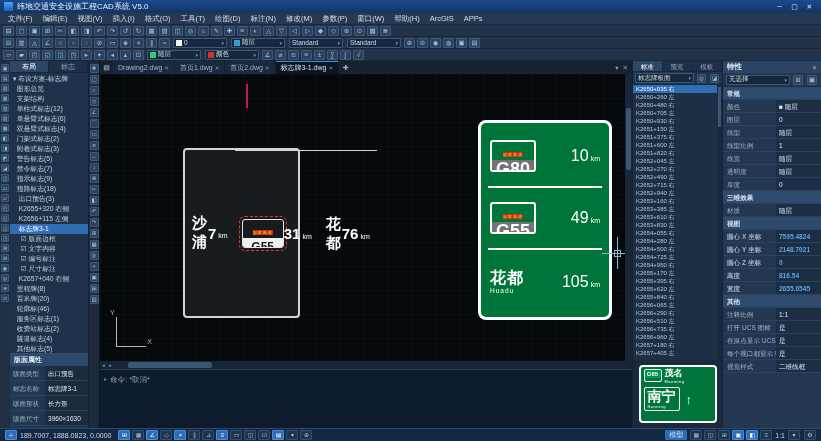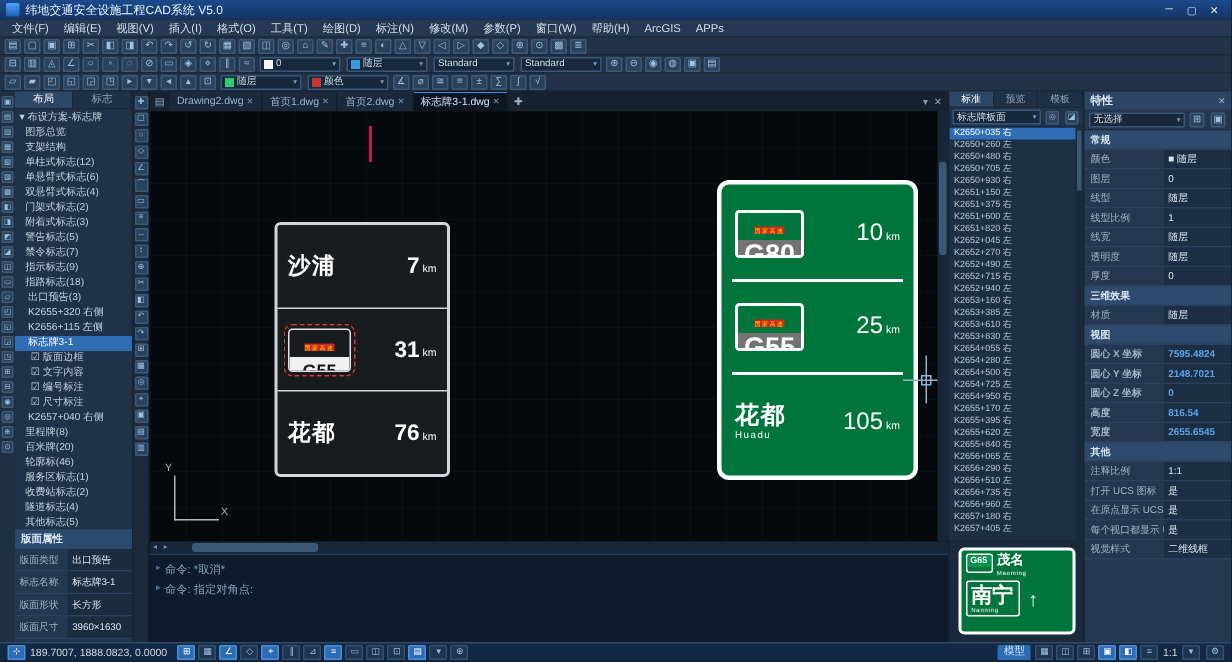--- a/index.html
+++ b/index.html
@@ -64,21 +64,21 @@
 .ch-h{position:absolute;left:502px;top:179px;width:32px;height:1px;background:#8fb3cf}
 .ch-v{position:absolute;left:517px;top:163px;width:1px;height:32px;background:#8fb3cf}
 .pickbox{position:absolute;left:514px;top:176px;width:7px;height:7px;border:1px solid #8fb3cf}
 .ucs{position:absolute;left:10px;bottom:8px;width:40px;height:40px}
 .ucs .ax-y{position:absolute;left:6px;bottom:6px;width:1px;height:30px;background:#aeb9c4}
 .ucs .ax-x{position:absolute;left:6px;bottom:6px;width:30px;height:1px;background:#aeb9c4}
 .ucs .lab{position:absolute;color:#aeb9c4;font-size:7px}
 .ucs .ly{left:0px;top:-4px}.ucs .lx{right:-2px;bottom:8px}
 
 
-.lsign{position:absolute;left:83px;top:74px;width:117px;height:170px;background:#191c1f;border:2px solid #cfd6dc;border-radius:4px;display:flex;flex-direction:column;color:#fff}
+.lsign{position:absolute;left:83px;top:74px;width:117px;height:170px;background:#191c1f;border:2px solid #cfd6dc;border-radius:4px;display:flex;flex-direction:row;color:#fff}
 .lrow{flex:1;display:flex;align-items:center;padding:0 7px}
 .lrow + .lrow{border-top:1px solid #cfd6dc}
 .dest{font-size:15px;font-weight:bold;letter-spacing:1px}
 .spacer{flex:1}
 .num{font-size:15px;font-weight:bold}
 .unit{font-size:7px;margin-left:2px;margin-top:5px}
 .shield{border-radius:3px;overflow:hidden;flex:none;text-align:center}
 .shield .cap{background:#cc2b1d;color:#ffd900;font-size:4px;line-height:8px;letter-spacing:1px;overflow:hidden}
 .shield .code{font-weight:bold}
 .lshield{width:42px;height:29px;border:1px solid #e4e4e4}
@@ -494,21 +494,21 @@
       <span class="rnum">10</span>
       <span class="unit">km</span>
     </div>
     <div class="rdiv"></div>
     <div class="rrow r2">
       <span class="shield rshield">
         <span class="cap">国家高速</span>
         <span class="code" style="display:block">G55</span>
       </span>
       <span class="spacer"></span>
-      <span class="rnum">25</span>
+      <span class="rnum">49</span>
       <span class="unit">km</span>
     </div>
     <div class="rdiv"></div>
     <div class="rrow r3">
       <span class="dest2">
         <span class="cn">花都</span>
         <span class="en">Huadu</span>
       </span>
       <span class="spacer"></span>
       <span class="rnum">105</span>
@@ -539,24 +539,20 @@
 </div>
 
 <div class="abs cmd">
   <div>
 
       <div class="cline">
         <span class="pr">▸</span>
         <span>命令: *取消*</span>
       </div>
 
-      <div class="cline">
-        <span class="pr">▸</span>
-        <span>命令: 指定对角点:</span>
-      </div>
 
     </div>
 </div>
 
 <div class="abs listpanel">
   <div class="ltabs">
 
   <span class="ltab active">标准</span>
       <span class="ltab">预览</span>
       <span class="ltab">模板</span>

